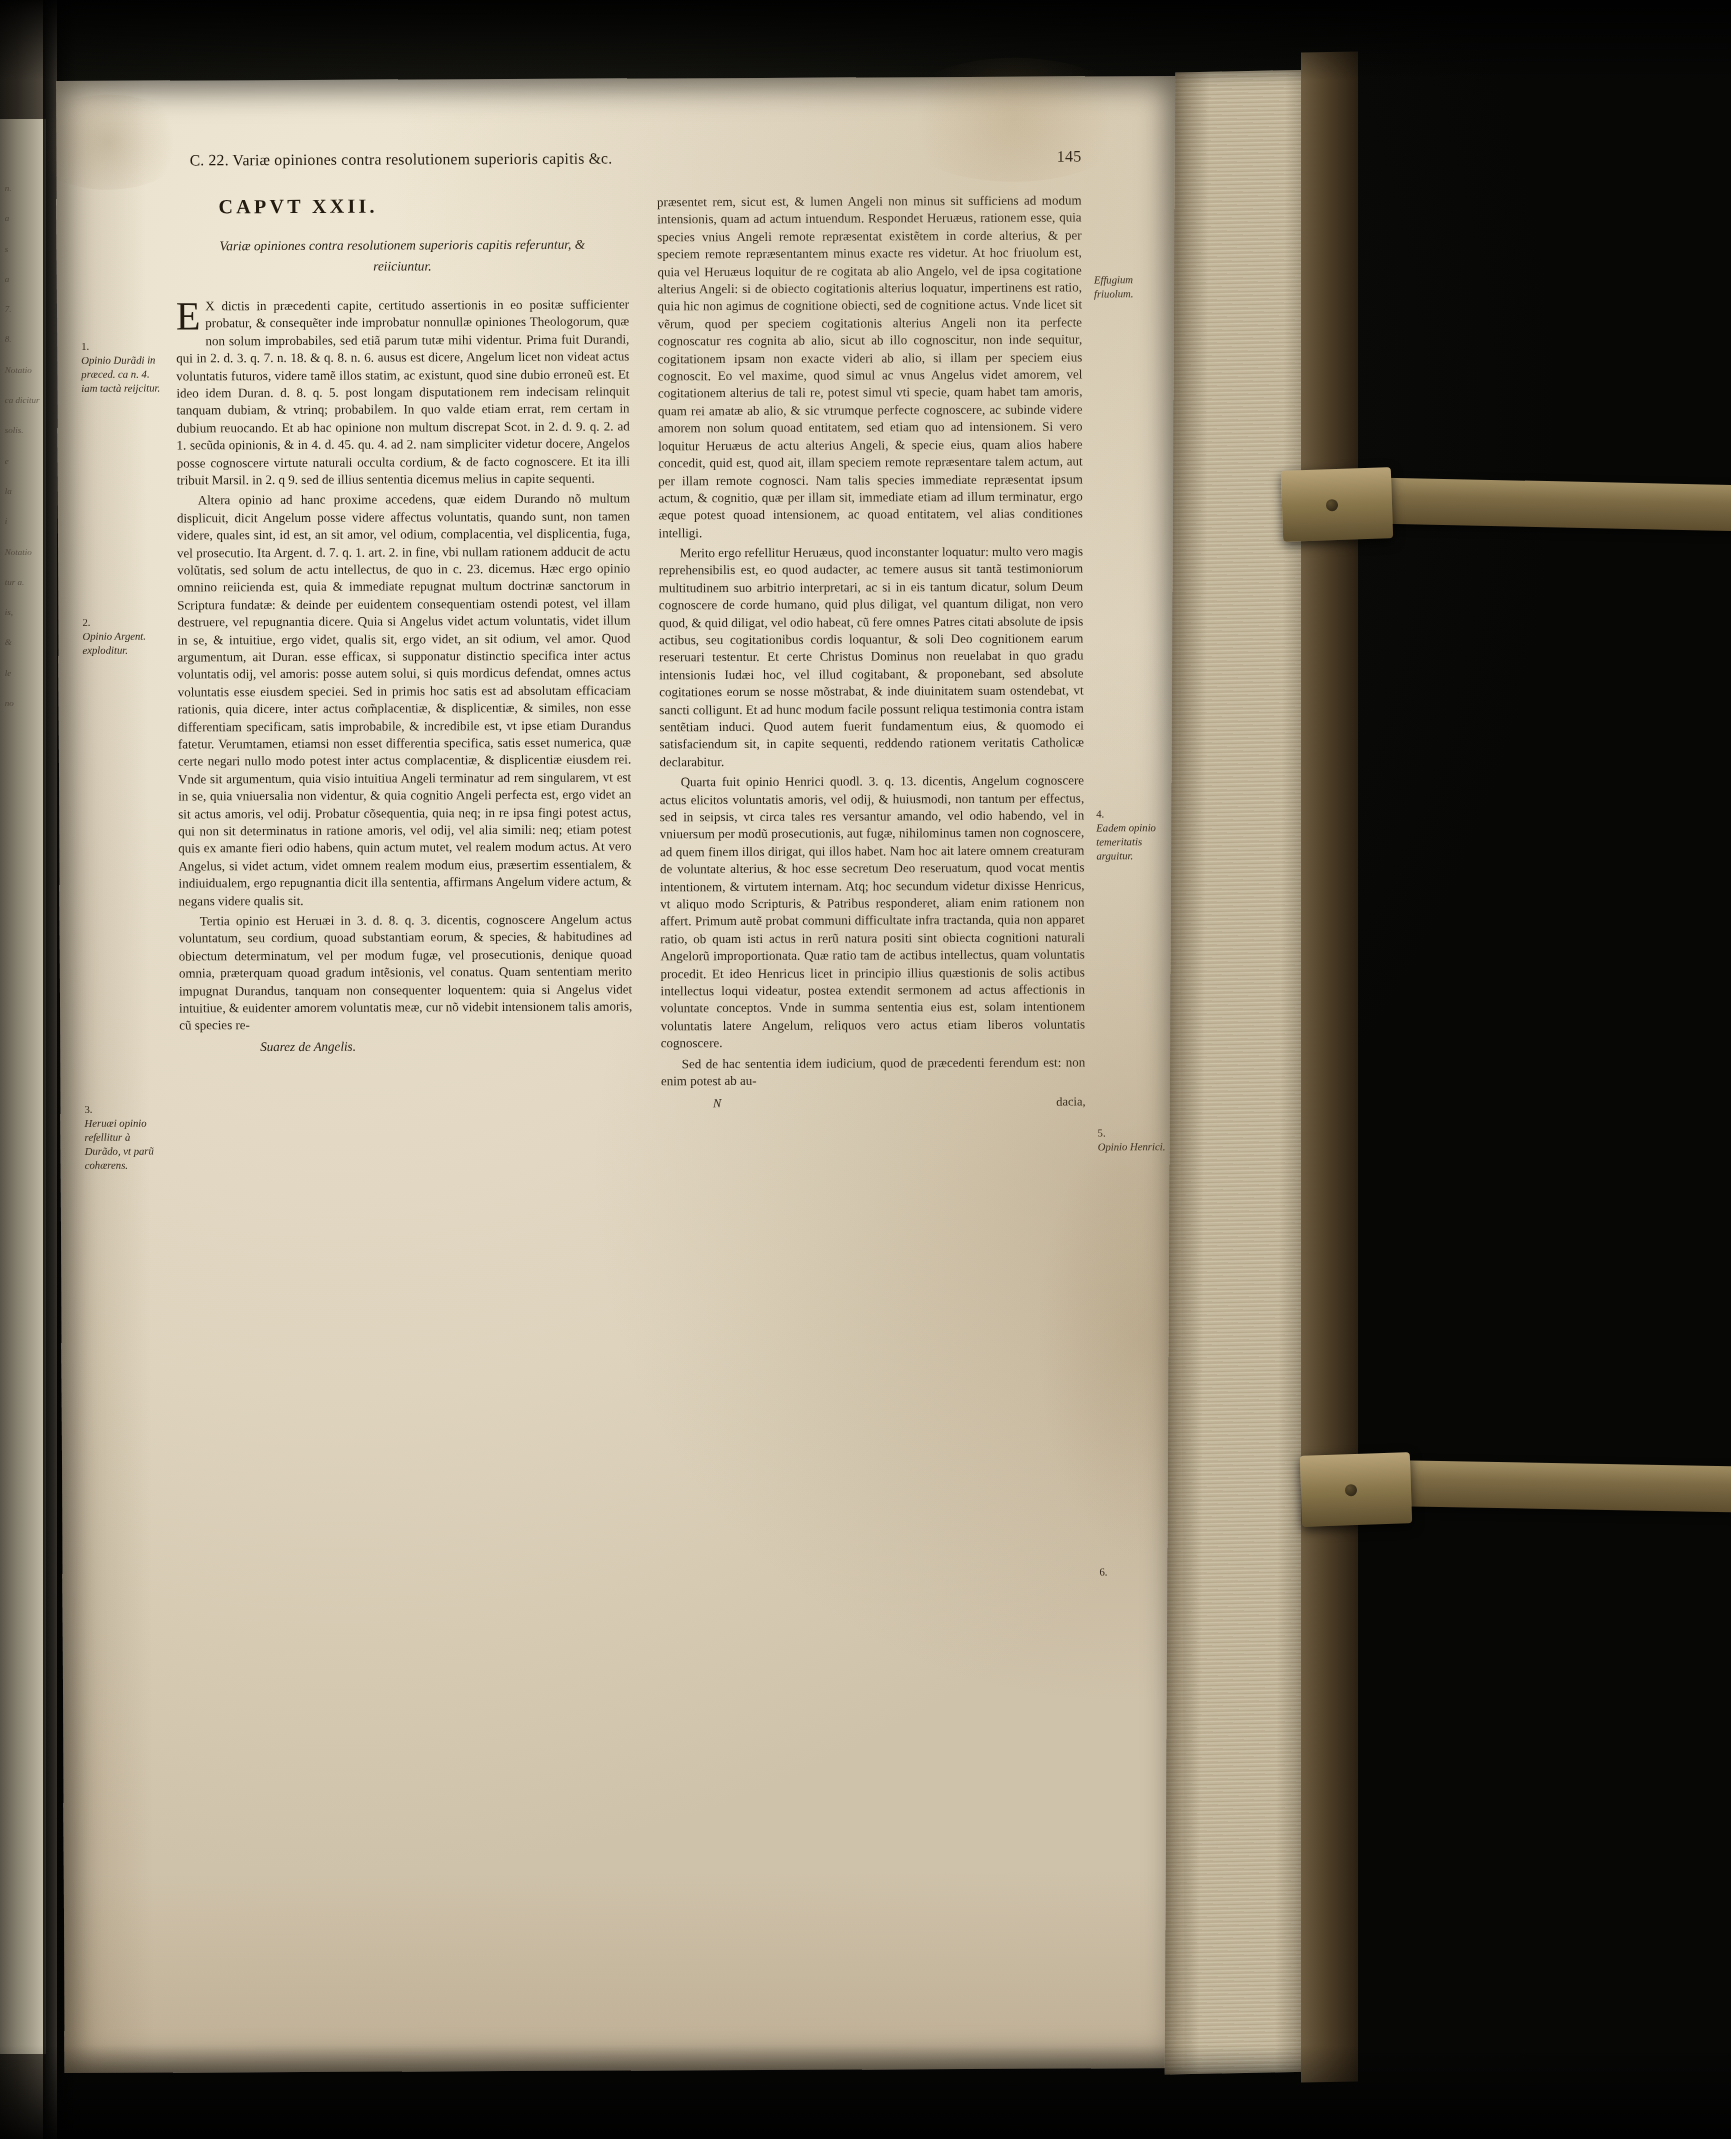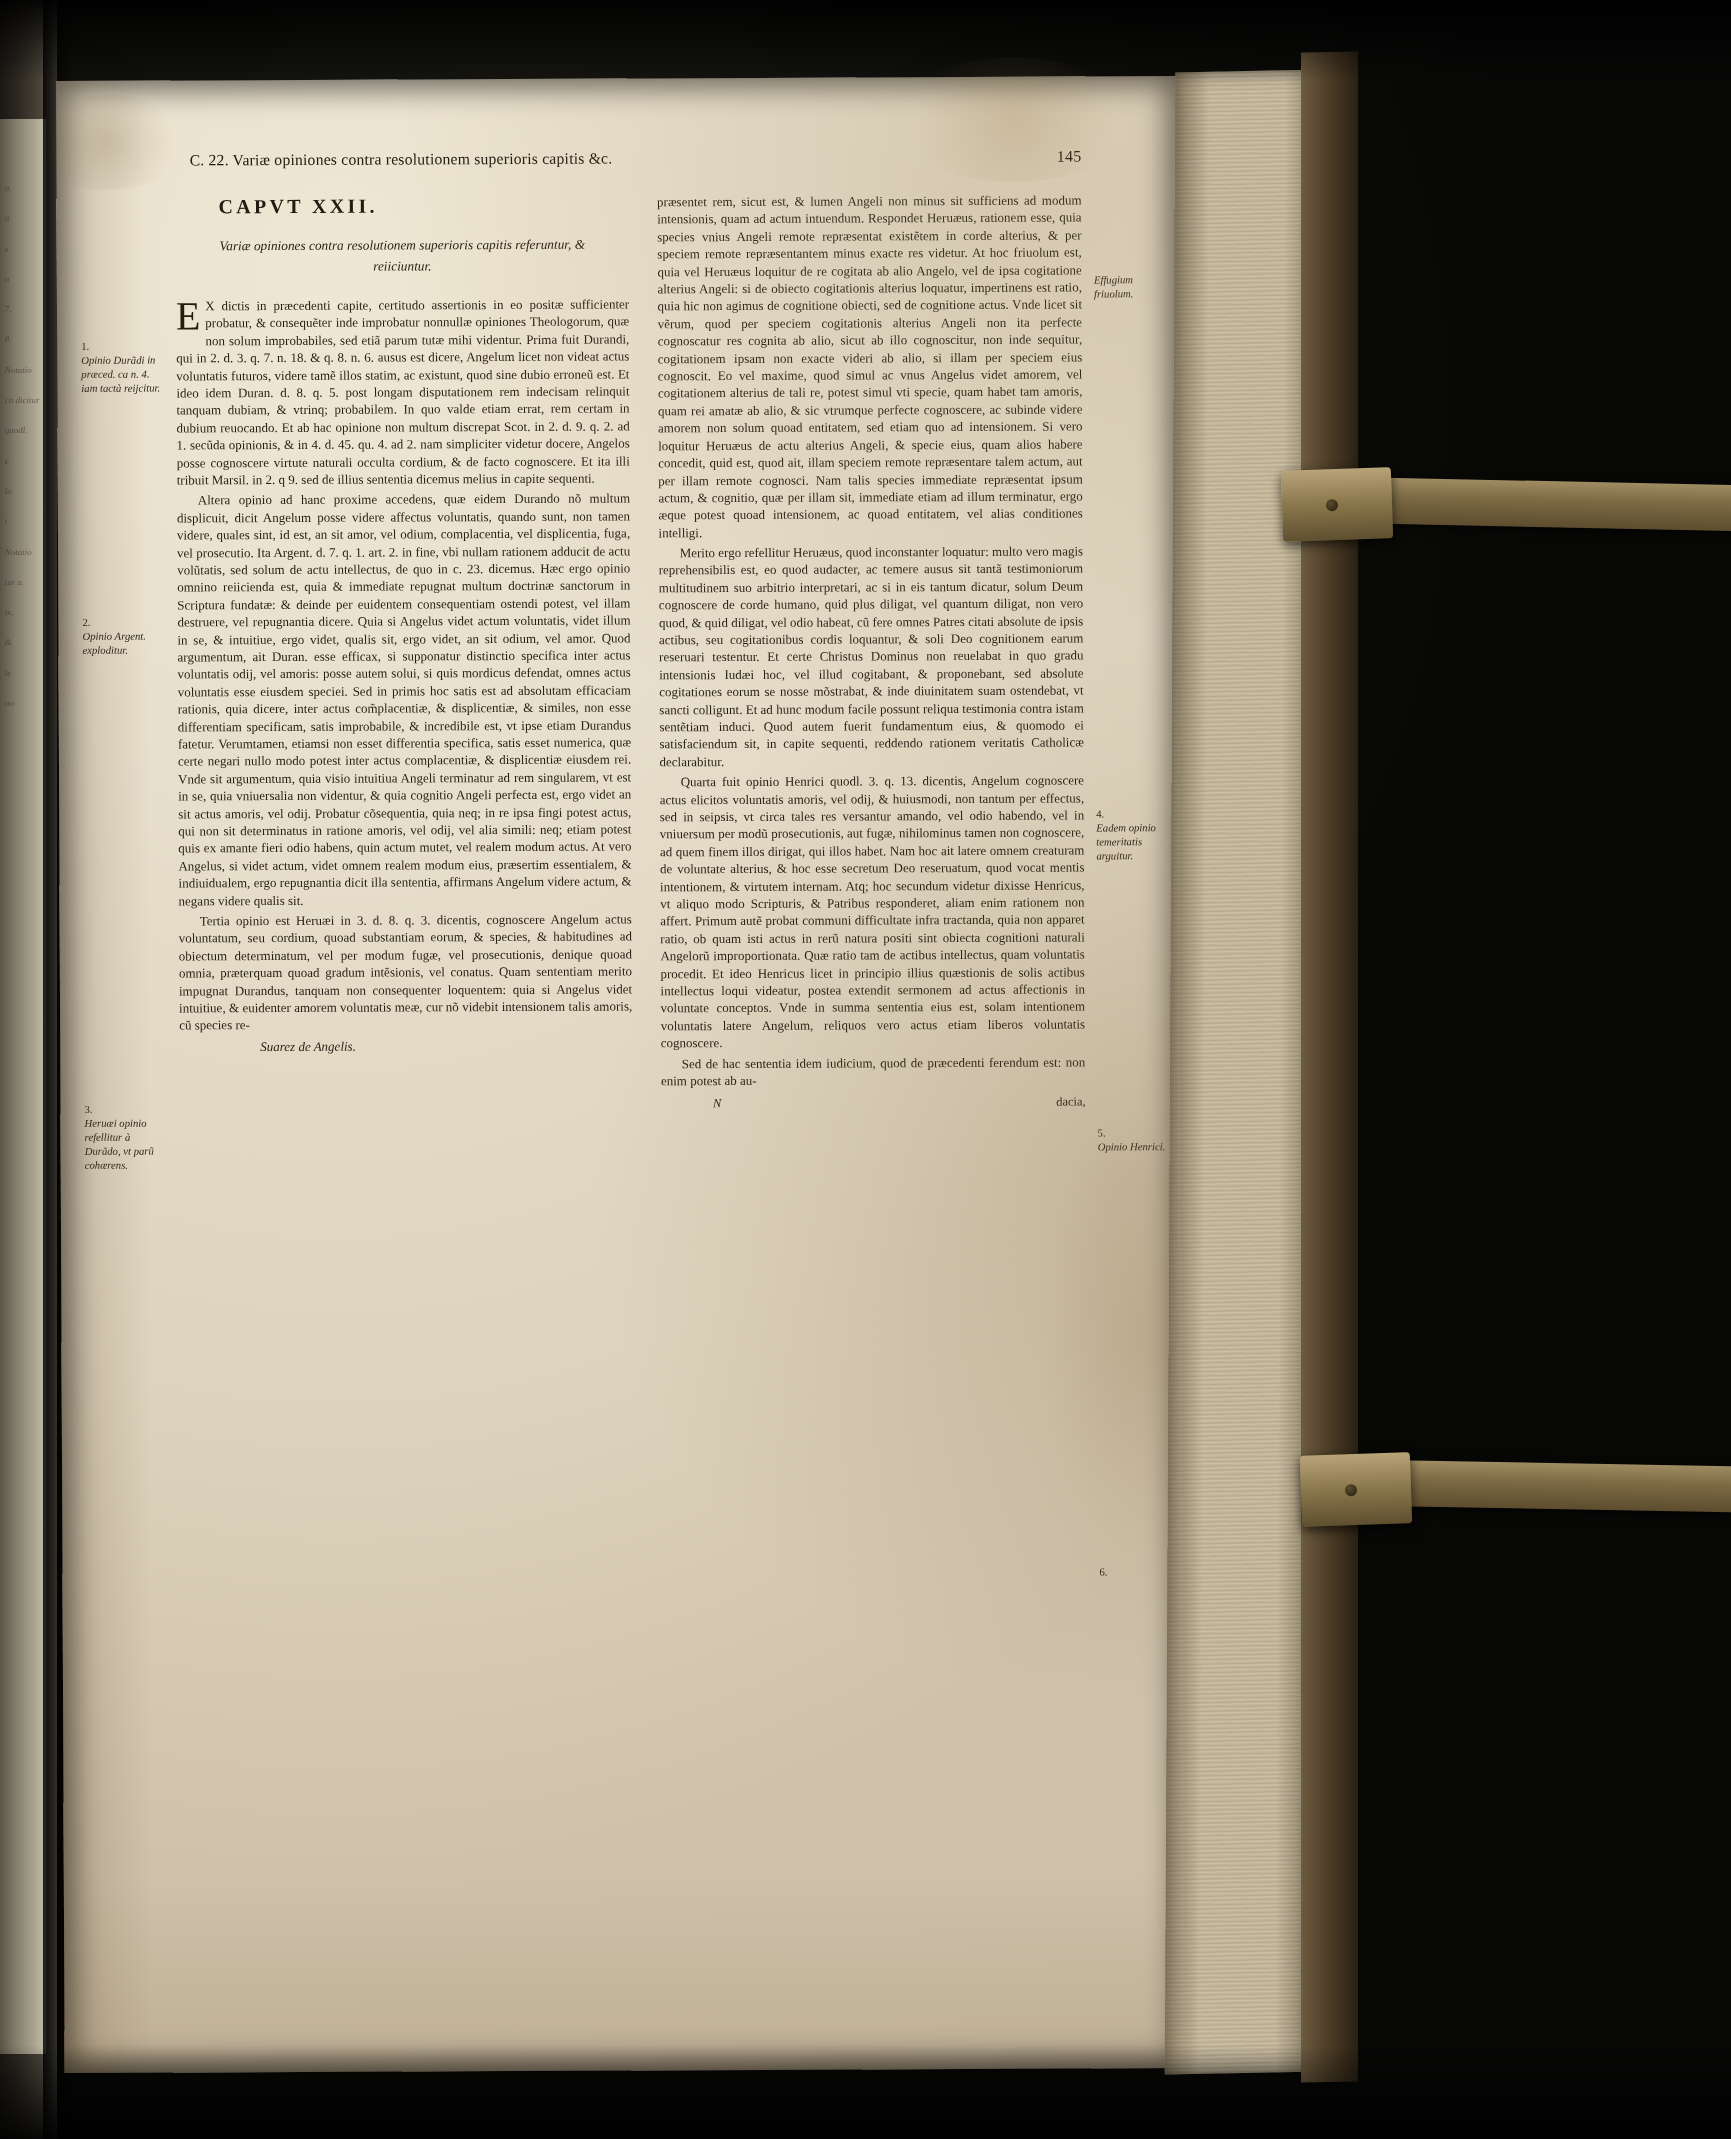--- a/index.html
+++ b/index.html
@@ -269,21 +269,21 @@
     <div class="left-page-edge"></div>
     <div class="left-margin-notes" id="left-notes">
         <div>n.</div>
         <div>a</div>
         <div>s</div>
         <div>a</div>
         <div>7.</div>
         <div>8.</div>
         <div>Notatio</div>
         <div>ca dicitur</div>
-        <div>quodl.</div>
+        <div>solis.</div>
         <div>e</div>
         <div>la</div>
         <div>i</div>
         <div>Notatio</div>
         <div>tur a.</div>
         <div>is,</div>
         <div>&amp;</div>
         <div>le</div>
         <div>no</div>
       </div>

